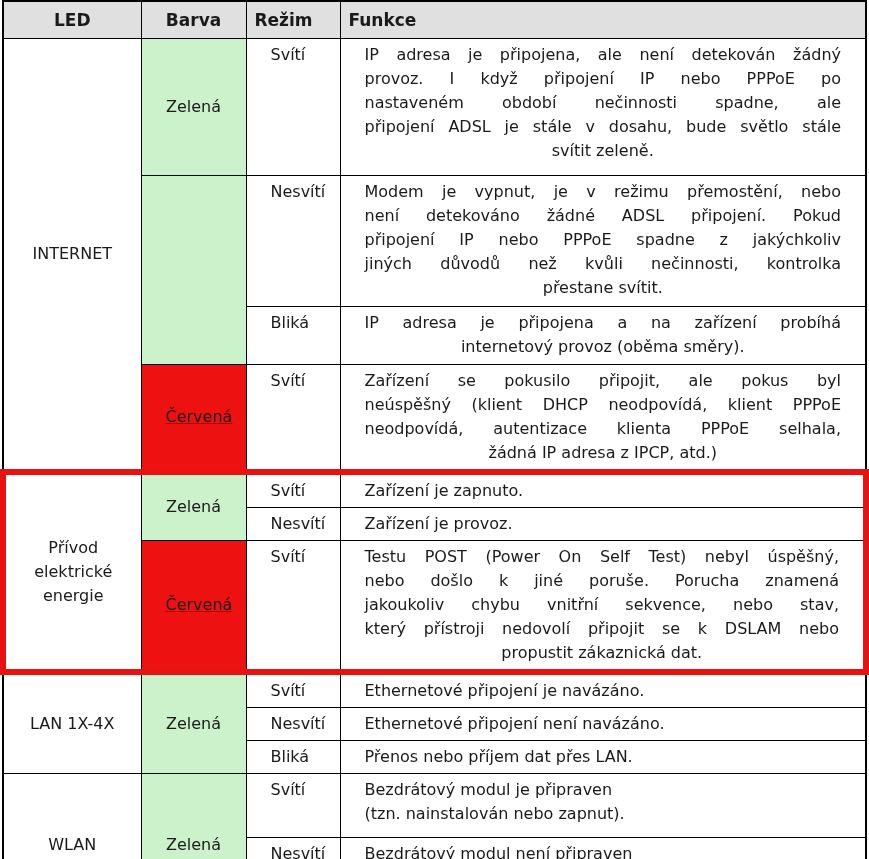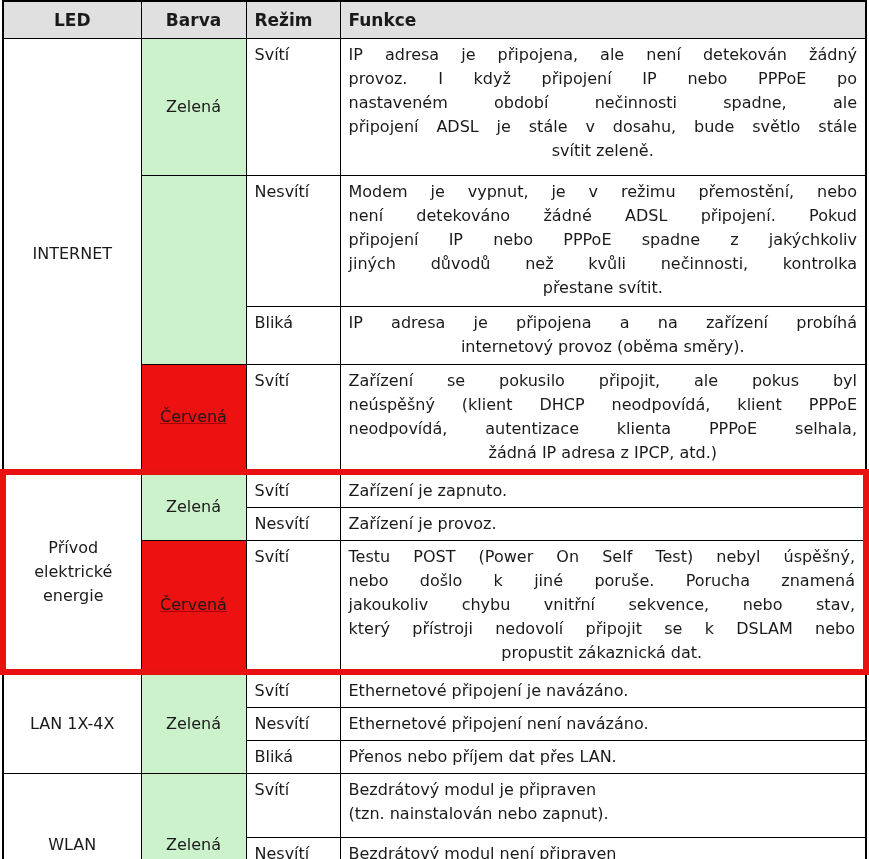--- a/index.html
+++ b/index.html
@@ -8,21 +8,21 @@
   }
   html,body{margin:0;padding:0;}
   body{
     width:869px;height:859px;overflow:hidden;background:#fff;
     font-family:"DejaVu Sans","Liberation Sans",sans-serif;color:var(--text);
   }
   table{border-collapse:collapse;table-layout:fixed;width:869px;border:2px solid var(--border);}
   th,td{border:1px solid var(--border);}
   th{background:var(--header-bg);font-size:17px;font-weight:bold;padding:3px 8px;text-align:left;}
   th.c{text-align:center;}
-  td{font-size:16px;line-height:24px;padding:4px 8px;}
+  td{font-size:16px;line-height:24px;padding:4px 24px;}
   td.led{text-align:center;vertical-align:middle;}
   td.color{text-align:center;vertical-align:middle;}
   td.green{background:var(--green-bg);margin-left:13px;}
   td.red{background:var(--red-bg);text-decoration:underline;text-decoration-color:var(--underline-red);margin-left:22px;}
   td.mode{vertical-align:top;}
   td.func{vertical-align:top;white-space:pre-line;margin-left:27px;}
   td.func .jl{text-align:justify;text-align-last:justify;}
   td.func .ll{text-align:center;}
   tbody.hl{border:6px solid var(--frame-red);}
   tr.h31{height:37px}  tr.h137{height:137px} tr.h131{height:131px} tr.h58{height:58px}

